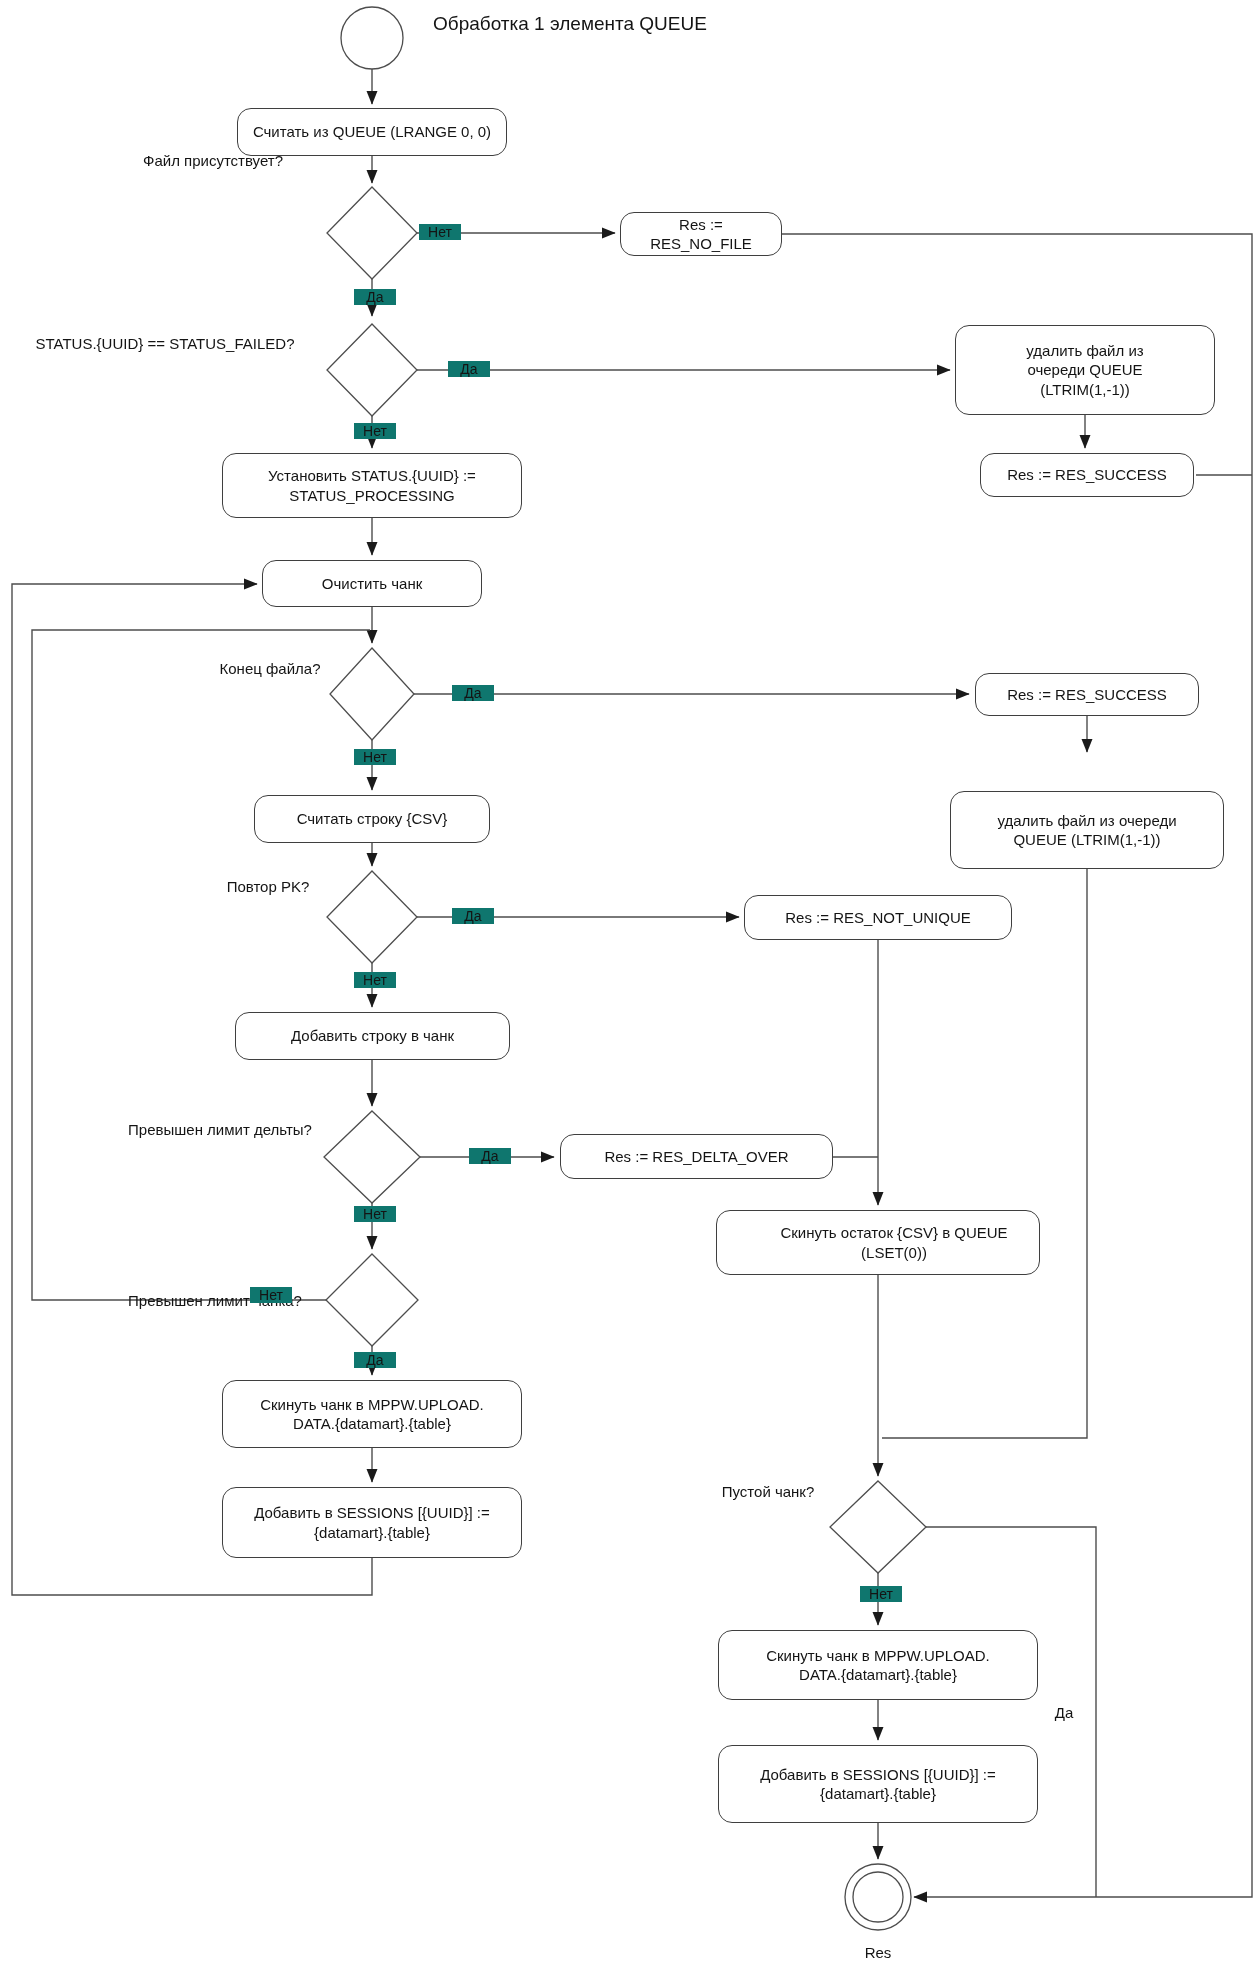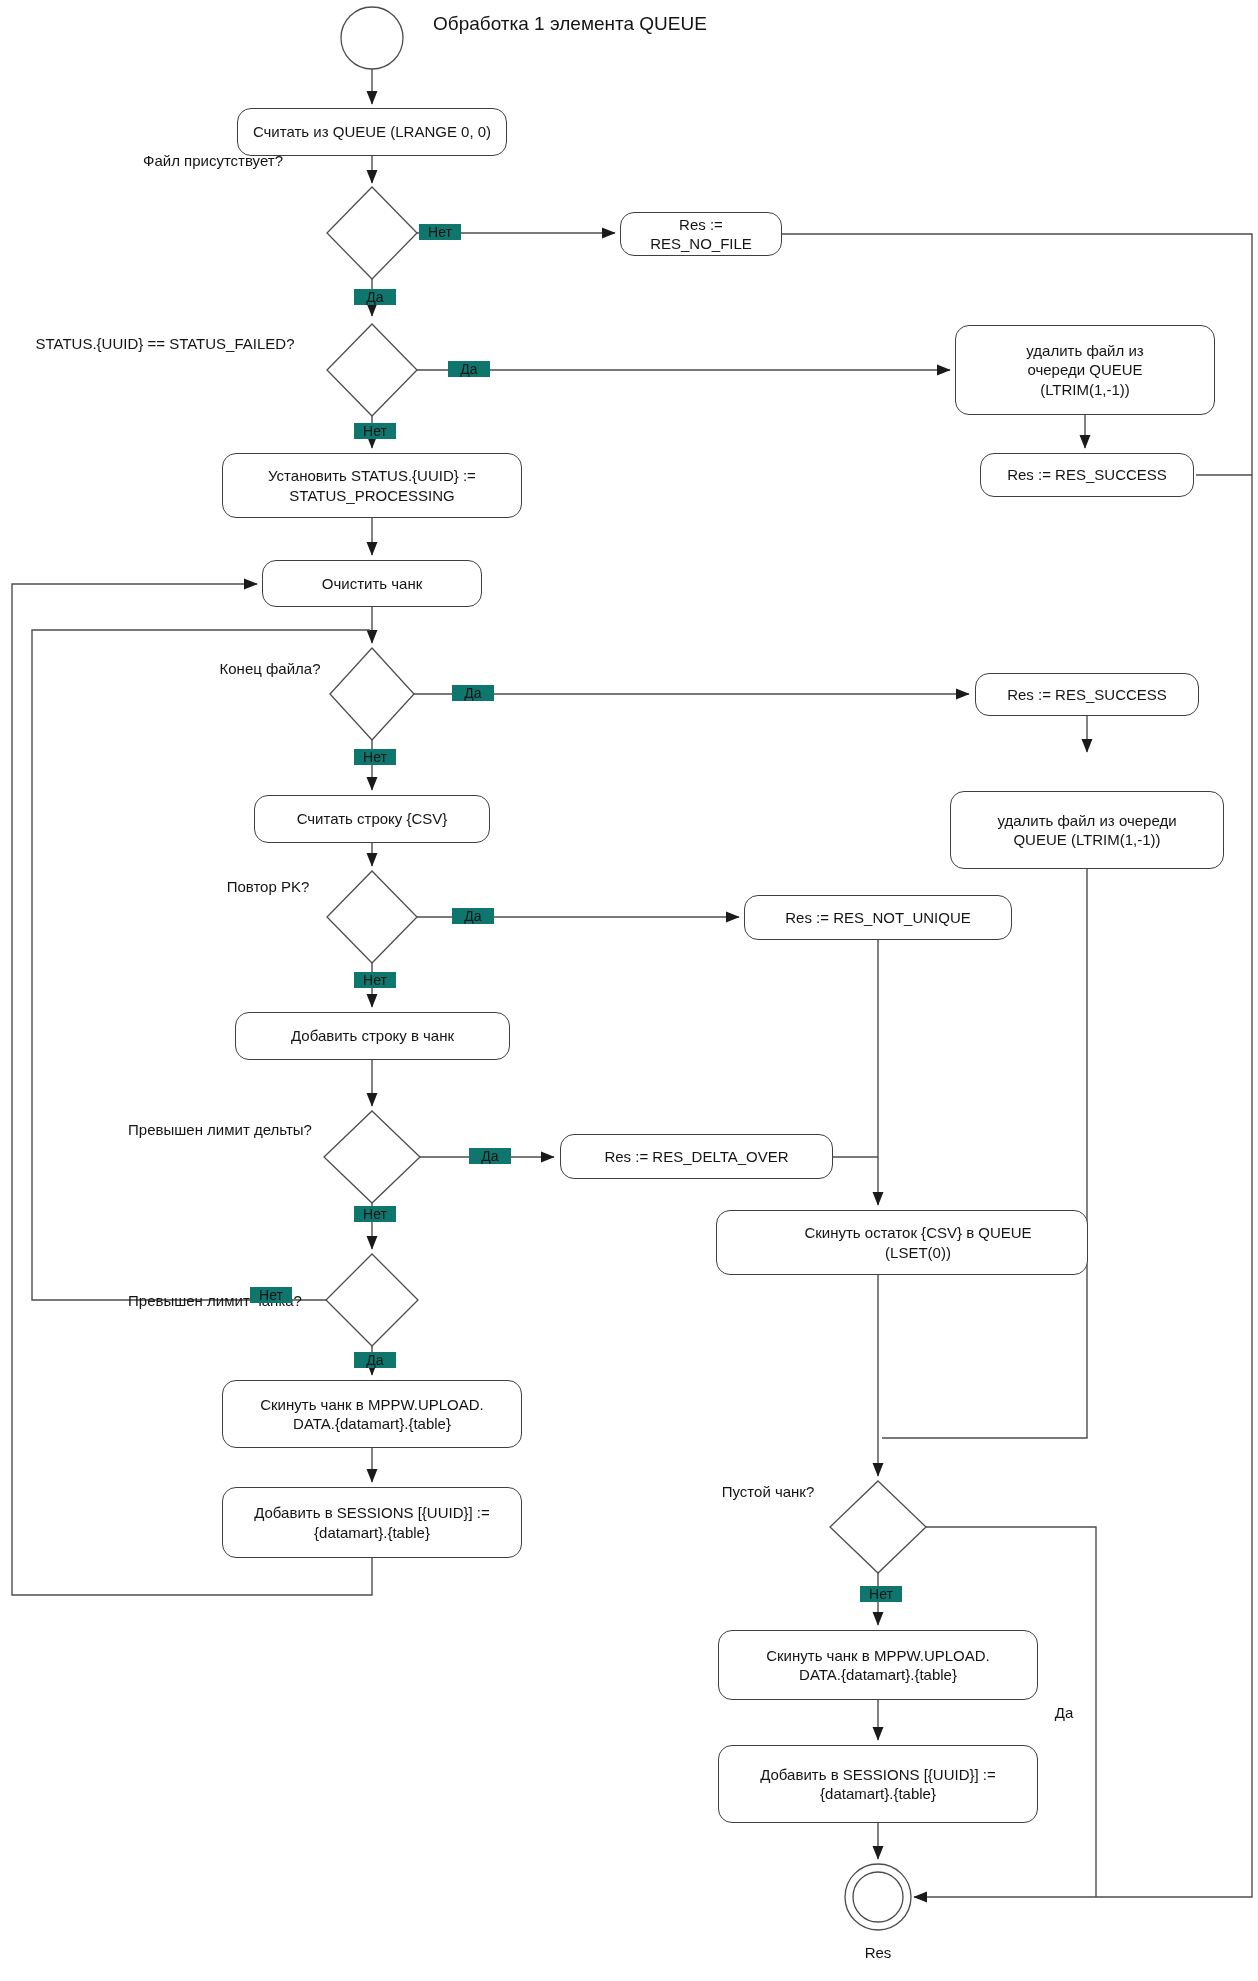--- a/index.html
+++ b/index.html
@@ -109,21 +109,21 @@
   </div>
   <div class="box" style="left:744px;top:895px;width:268px;height:45px;">
     <span>Res := RES_NOT_UNIQUE</span>
   </div>
   <div class="box" style="left:235px;top:1012px;width:275px;height:48px;">
     <span>Добавить строку в чанк</span>
   </div>
   <div class="box" style="left:560px;top:1134px;width:273px;height:45px;">
     <span>Res := RES_DELTA_OVER</span>
   </div>
-  <div class="box" style="left:716px;top:1210px;width:372px;height:65px;padding-left:40px;">
+  <div class="box" style="left:716px;top:1210px;width:324px;height:65px;padding-left:40px;">
     <span>Скинуть остаток {CSV} в QUEUE</span>
     <span>(LSET(0))</span>
   </div>
   <div class="box" style="left:222px;top:1380px;width:300px;height:68px;">
     <span>Скинуть чанк в MPPW.UPLOAD.</span>
     <span>DATA.{datamart}.{table}</span>
   </div>
   <div class="box" style="left:222px;top:1487px;width:300px;height:71px;">
     <span>Добавить в SESSIONS [{UUID}] :=</span>
     <span>{datamart}.{table}</span>

